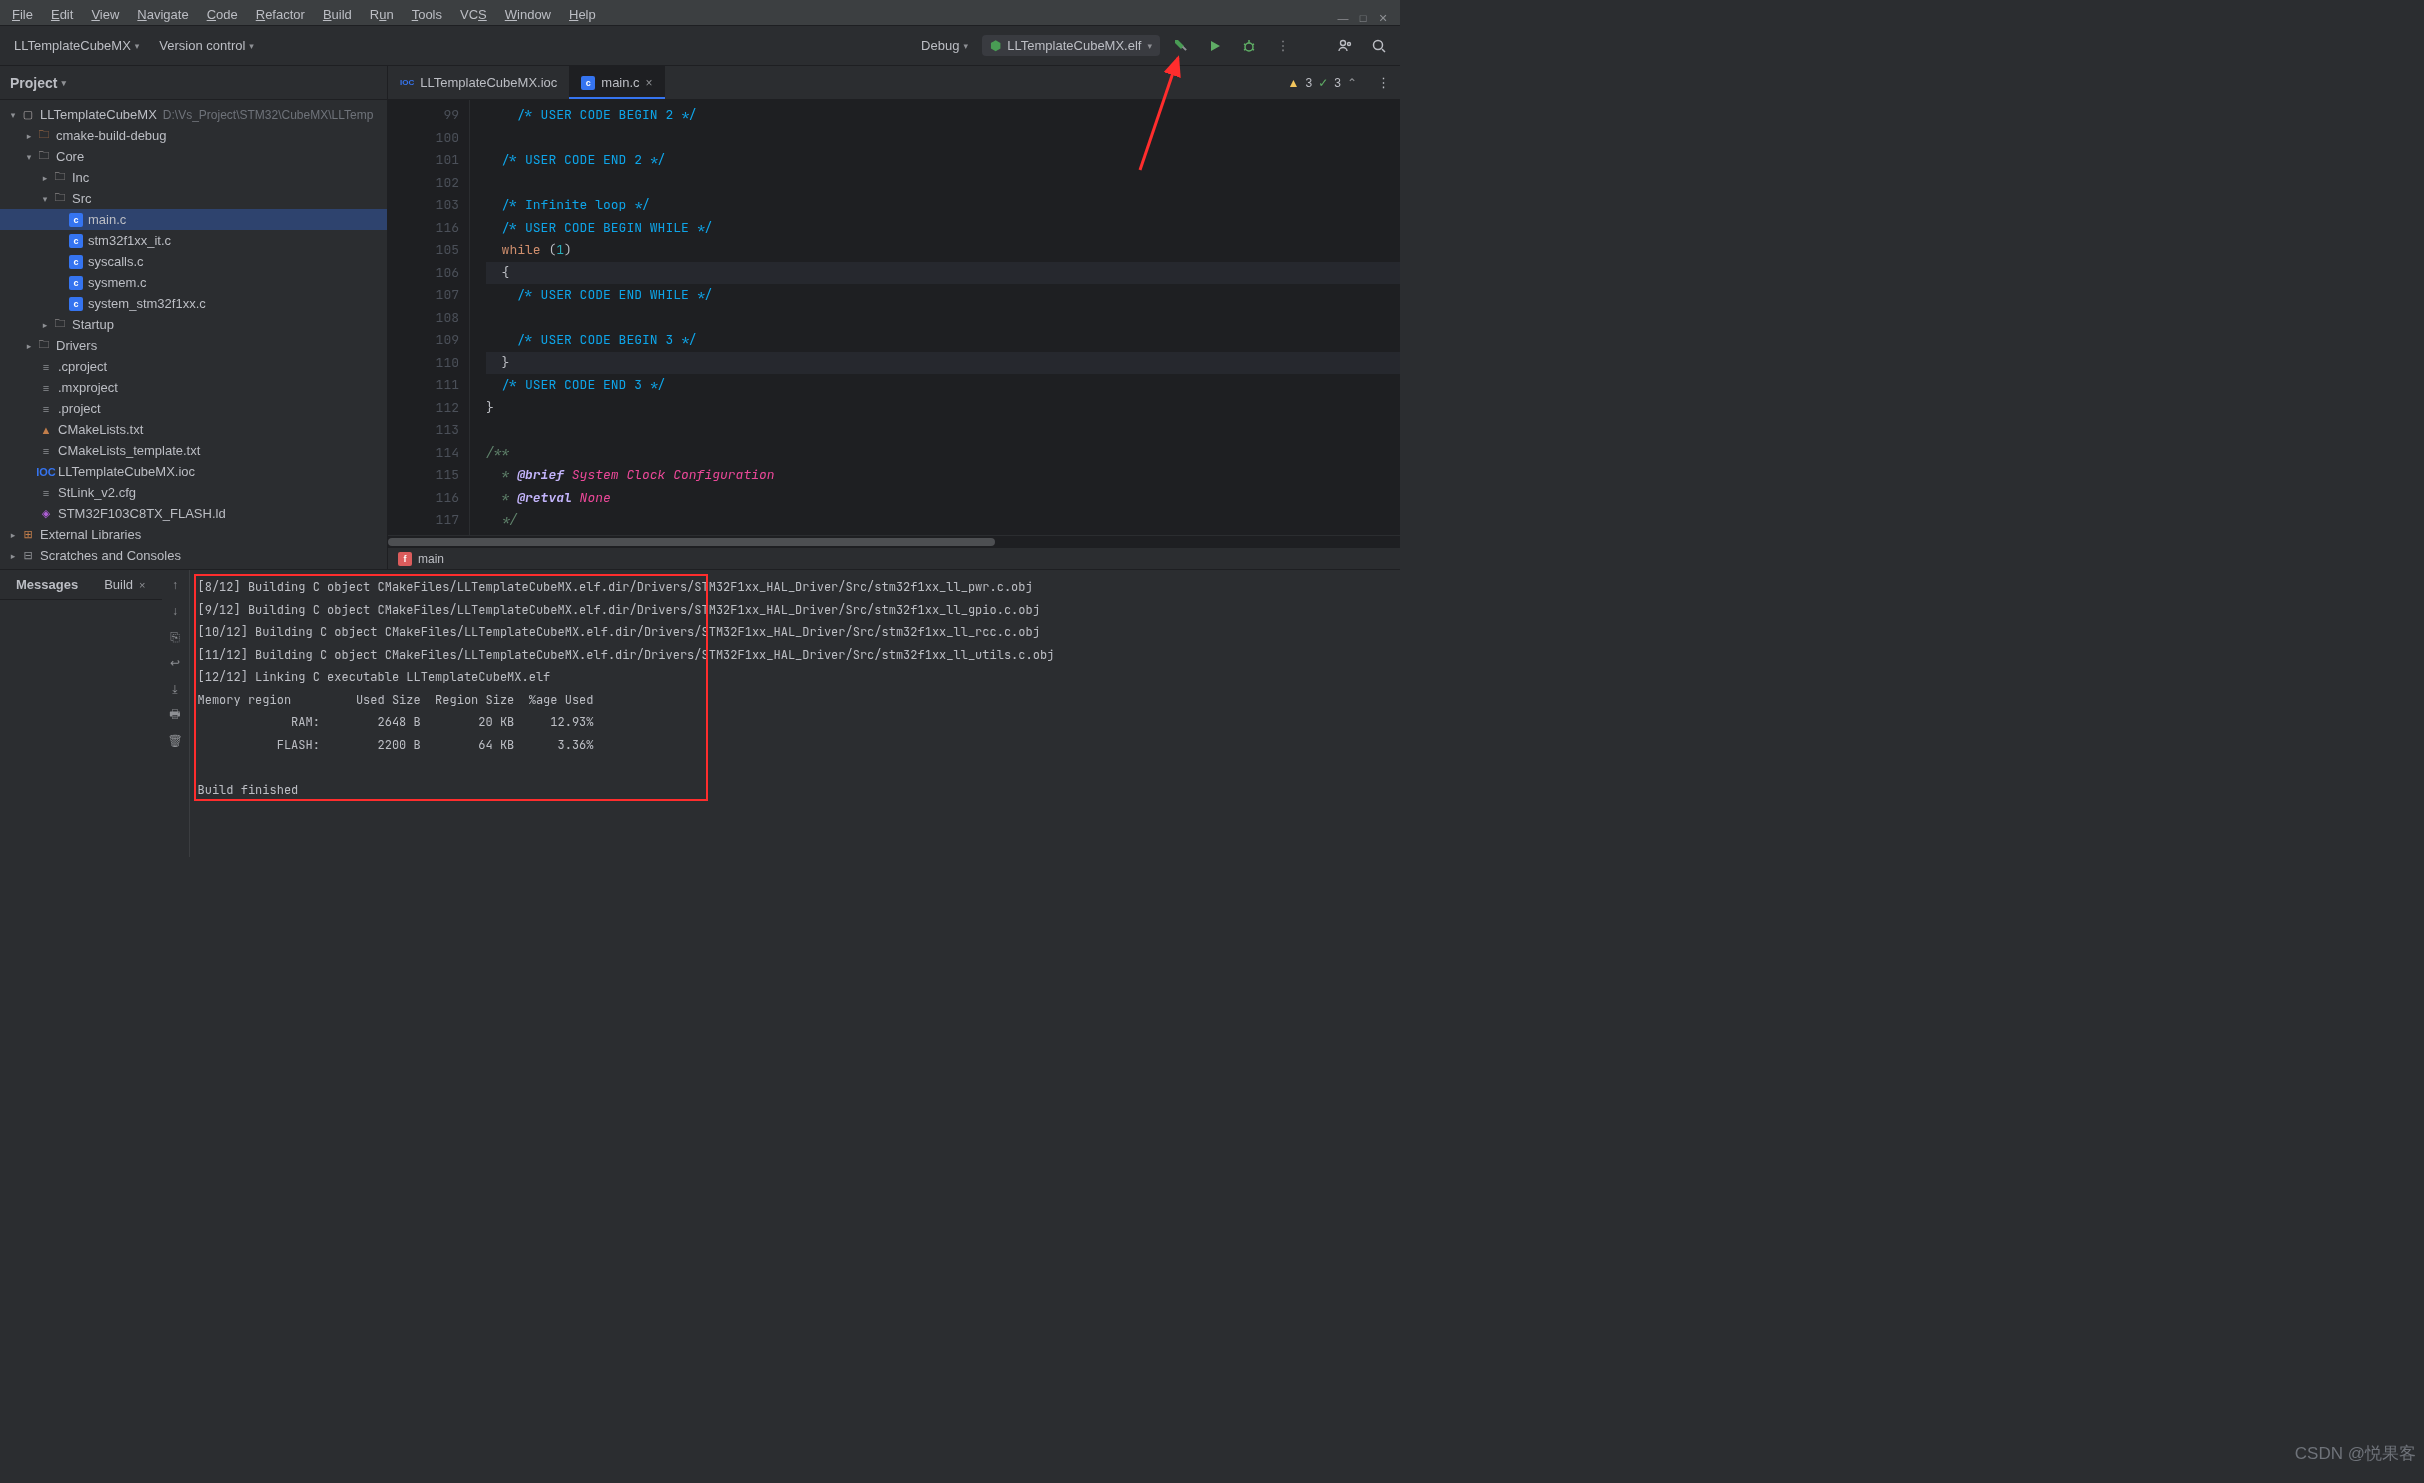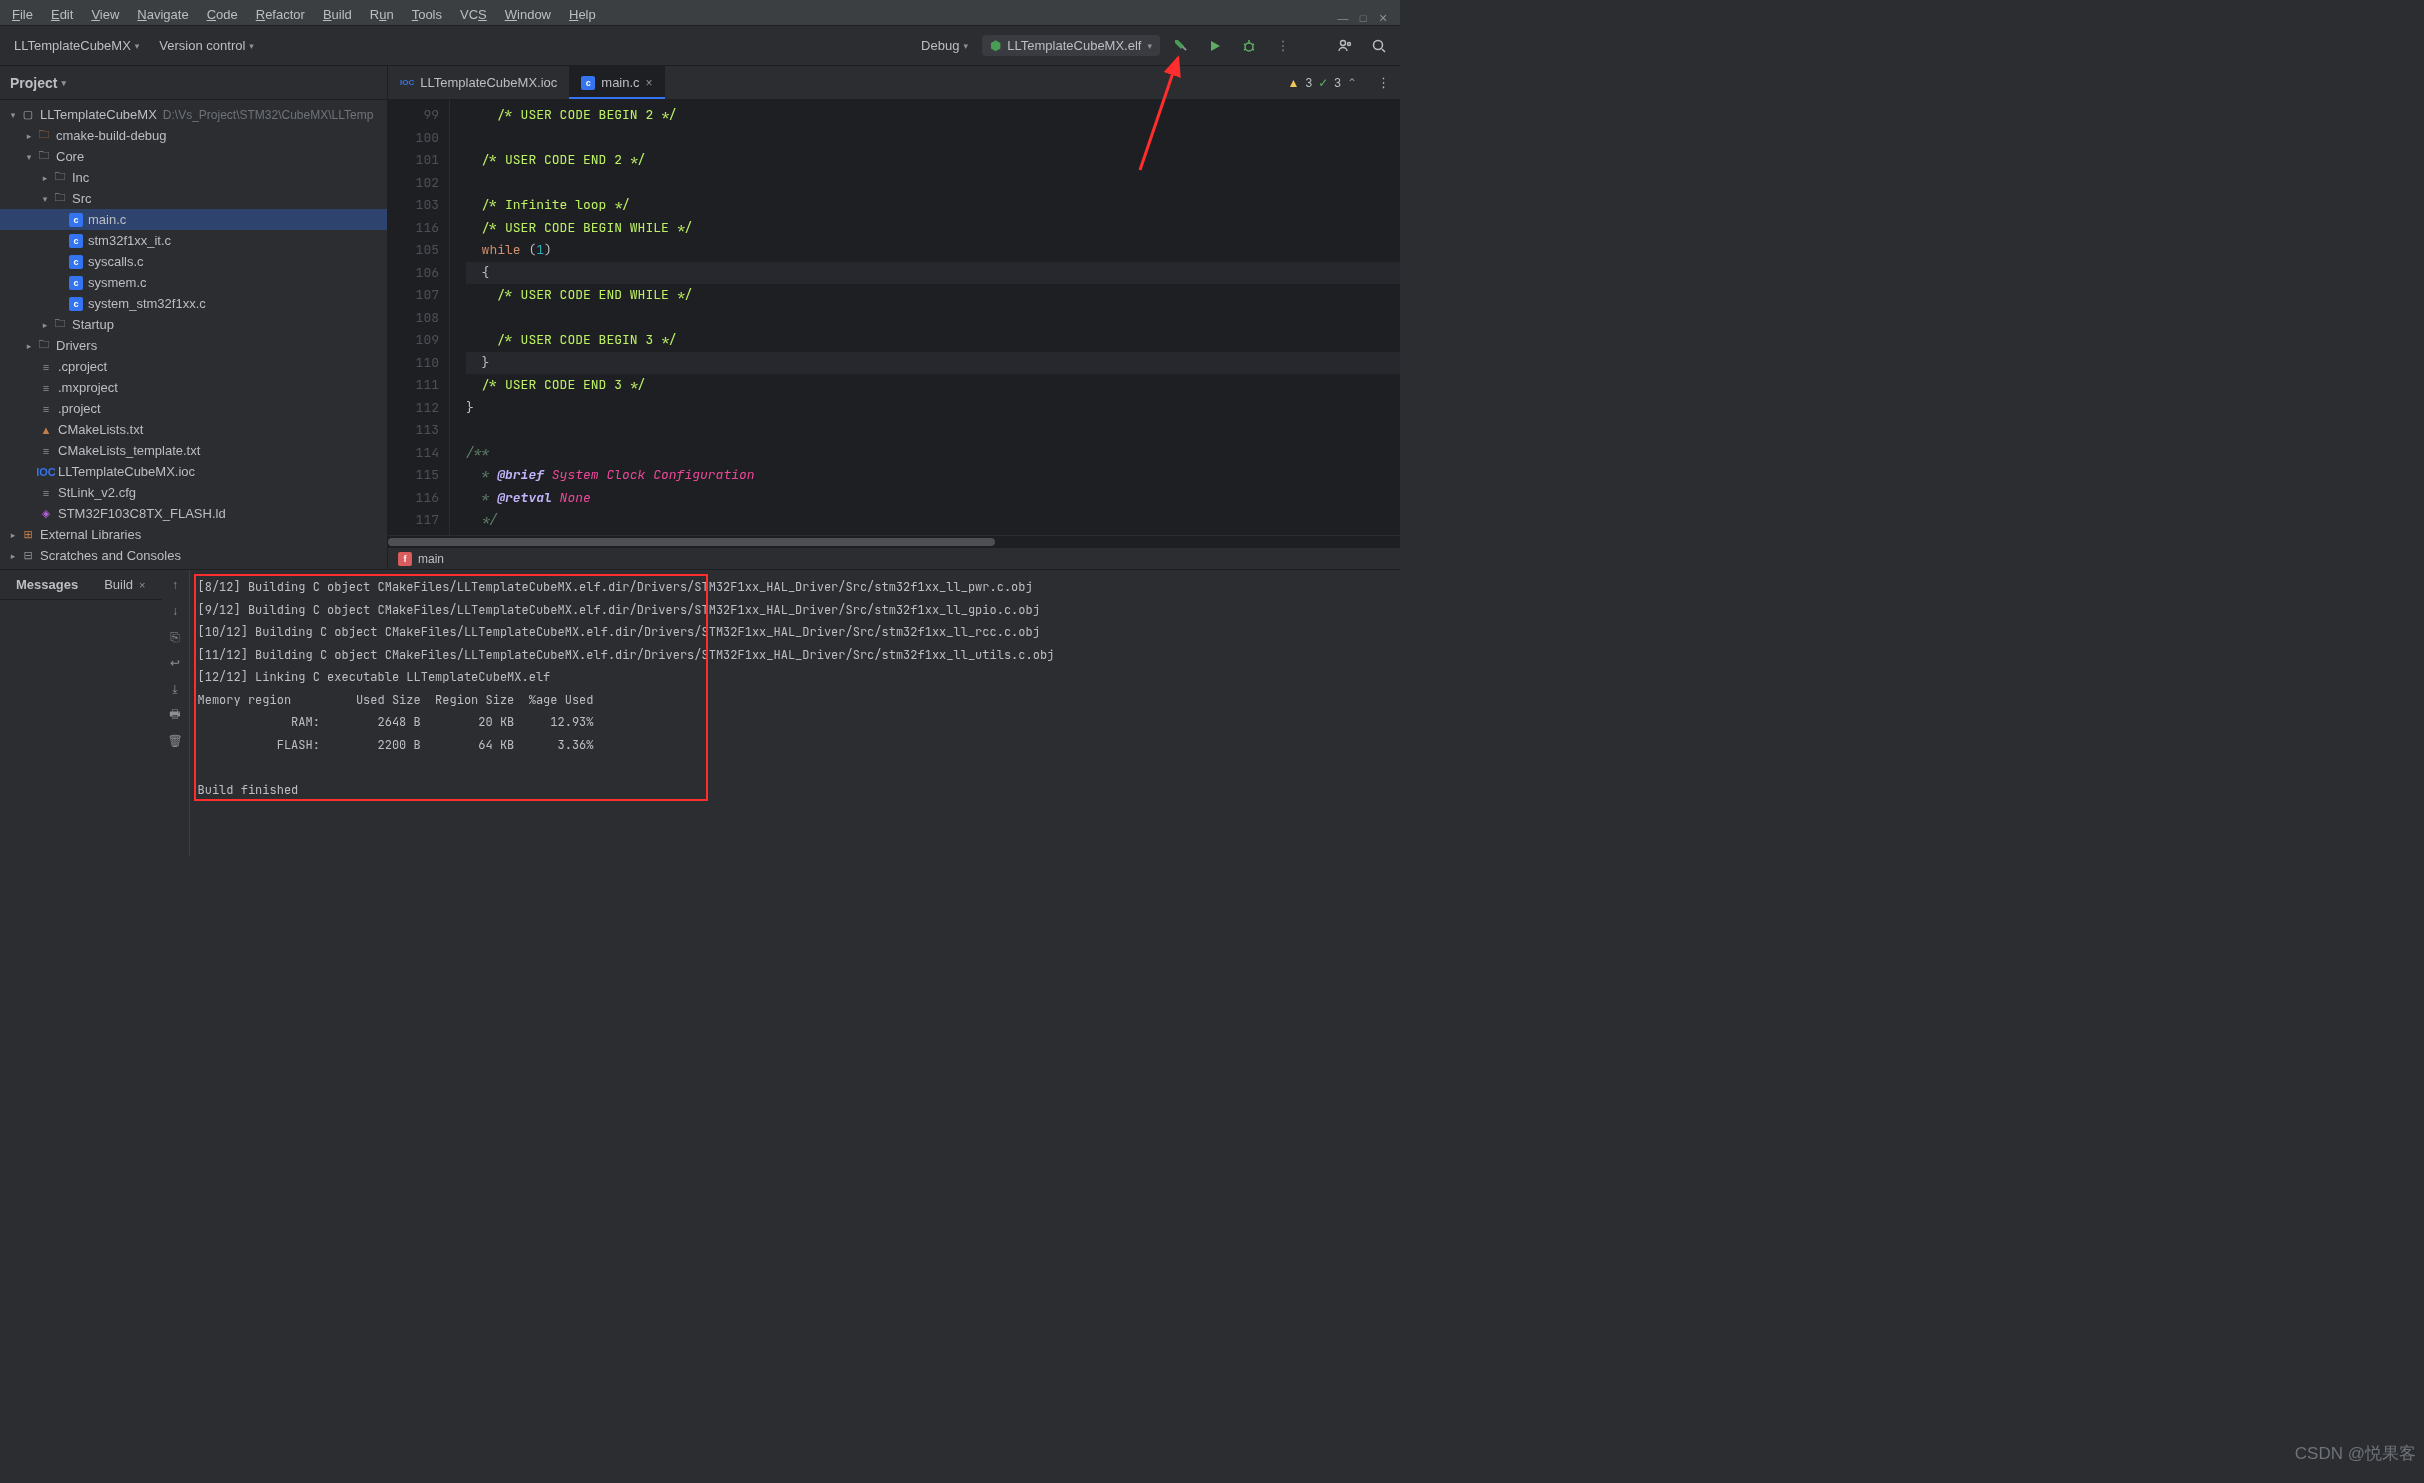--- a/index.html
+++ b/index.html
@@ -108,21 +108,21 @@
 .tab.active::after { content:''; position:absolute; bottom:0; left:0; right:0; height:2px; background:#3574f0;}
 .tab .close { color:#8e9094; font-size:12px; cursor:pointer; }
 .tabs .fill { flex:1; }
 .tabs .more { padding:0 10px; display:flex; align-items:center; cursor:pointer;}
 .insp { display:flex; gap:6px; padding:0 10px; align-items:center; font-size:12px;}
 .warn-ic { color:#f2c55c; }
 .typo-ic { color:#5fad65; }
 
 .code-wrap { flex:1; display:flex; overflow:hidden; position:relative;}
 .gutter {
-  width: 62px;
+  width: 82px;
   background:#1e1f22;
   text-align:right;
   padding: 4px 10px 4px 0;
   color:#4b5059;
   font-family: "JetBrains Mono","Consolas",monospace;
   font-size:13px;
   line-height:22.5px;
   user-select:none;
   border-right:1px solid #2b2d30;
 }
@@ -130,21 +130,21 @@
 .code {
   flex:1;
   padding: 4px 0 4px 16px;
   font-family: "JetBrains Mono","Consolas",monospace;
   font-size:13px;
   line-height:22.5px;
   white-space:pre;
   color:#bcbec4;
   overflow:hidden;
 }
-.code .cm { color:#bef264; }
+.code .cm { color:#0ea5e9; }
 .code .cmi { color:#ec4899; font-style:italic;}
 .code .kw { color:#cf8e6d; }
 .code .num { color:#2aacb8; }
 .code .fn { color:#56a8f5; }
 .code .doc { color:#5f826b; font-style:italic;}
 .code .doctag { color:#c4b5fd; font-style:italic; font-weight:bold;}
 .code .hl { background:#26282e; display:inline-block; min-width:100%;}
 .scrollbar-h { height:12px; background:#1e1f22; border-top:1px solid #2b2d30; position:relative;}
 .scrollbar-h .thumb { position:absolute; left:0; width:60%; height:8px; top:2px; background:#4d4f52; border-radius:4px;}
 .breadcrumb { height:22px; background:#2b2d30; border-top:1px solid #1e1f22; display:flex; align-items:center; padding:0 10px; gap:6px; font-size:12px;}

